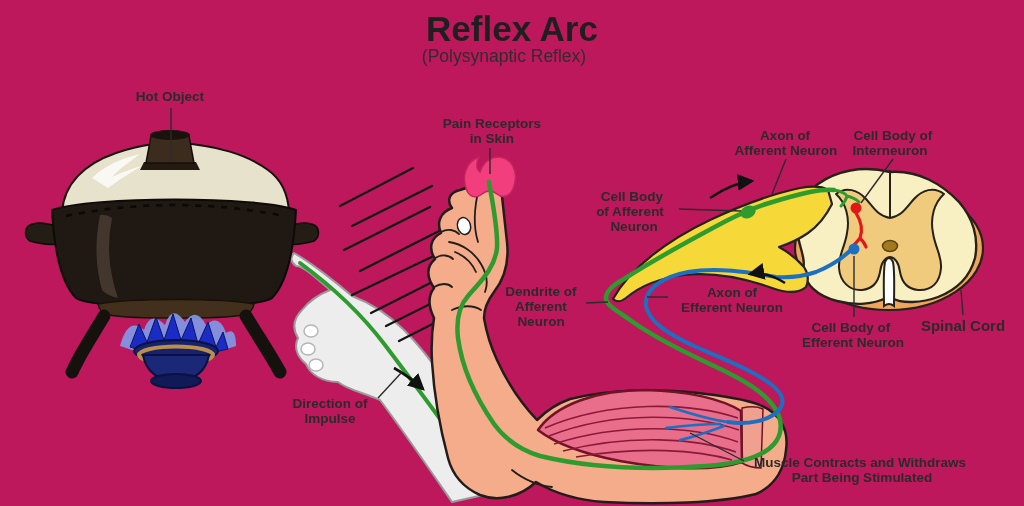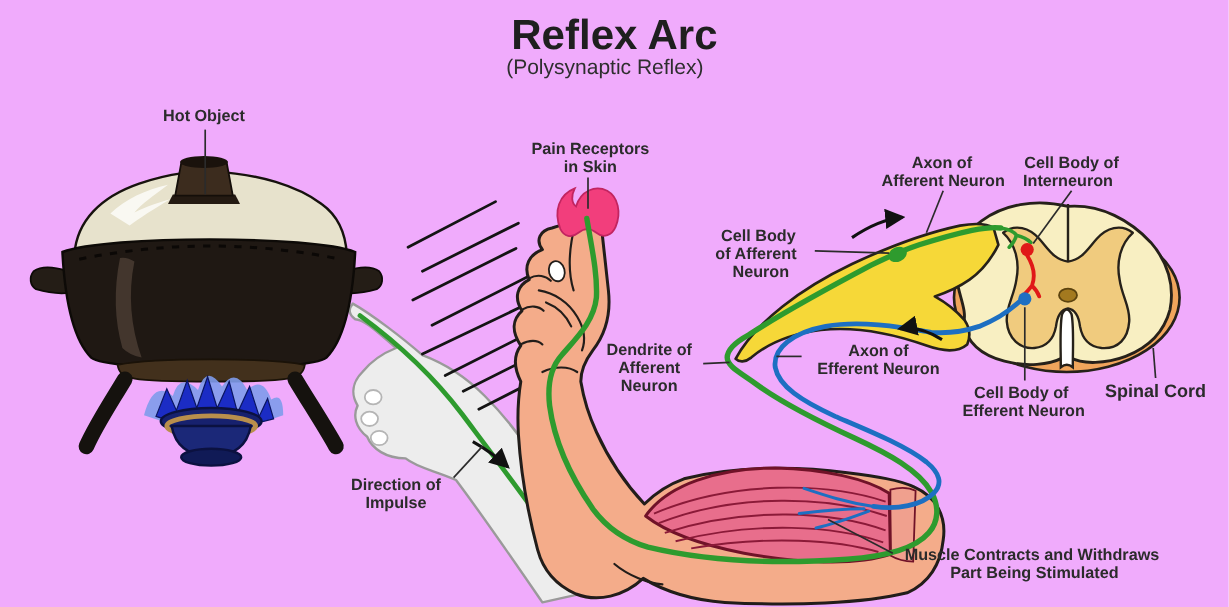--- a/index.html
+++ b/index.html
@@ -1,16 +1,16 @@
 <!DOCTYPE html>
 <html><head>
 <meta charset="utf-8">
 <style>
   html,body{margin:0;padding:0;background:#ffffff;}
-  .canvas{position:relative;width:1024px;height:506px;background:#f0abfc;overflow:hidden;
+  .canvas{position:relative;width:1024px;height:506px;background:#be185d;overflow:hidden;
           font-family:"Liberation Sans",sans-serif;}
   svg{position:absolute;left:0;top:0;}
   .title-txt{font:bold 35px "Liberation Sans",sans-serif;fill:#1f1f1f;text-anchor:middle;}
   .sub-txt{font:17.5px "Liberation Sans",sans-serif;fill:#2e2e2e;text-anchor:middle;}
   .lbl{font:bold 13.5px "Liberation Sans",sans-serif;fill:#2b2b2b;text-anchor:middle;}
   .lbl-lg{font:bold 15px "Liberation Sans",sans-serif;fill:#2b2b2b;text-anchor:middle;}
   .ptr{stroke:#2b2b2b;stroke-width:1.4;fill:none;}
   .arrow{stroke:#111;stroke-width:2.6;fill:none;}
   .outline{stroke:#221d1a;stroke-width:2.5;stroke-linejoin:round;}
   .thin{stroke:#221d1a;stroke-width:1.8;fill:none;stroke-linecap:round;}

